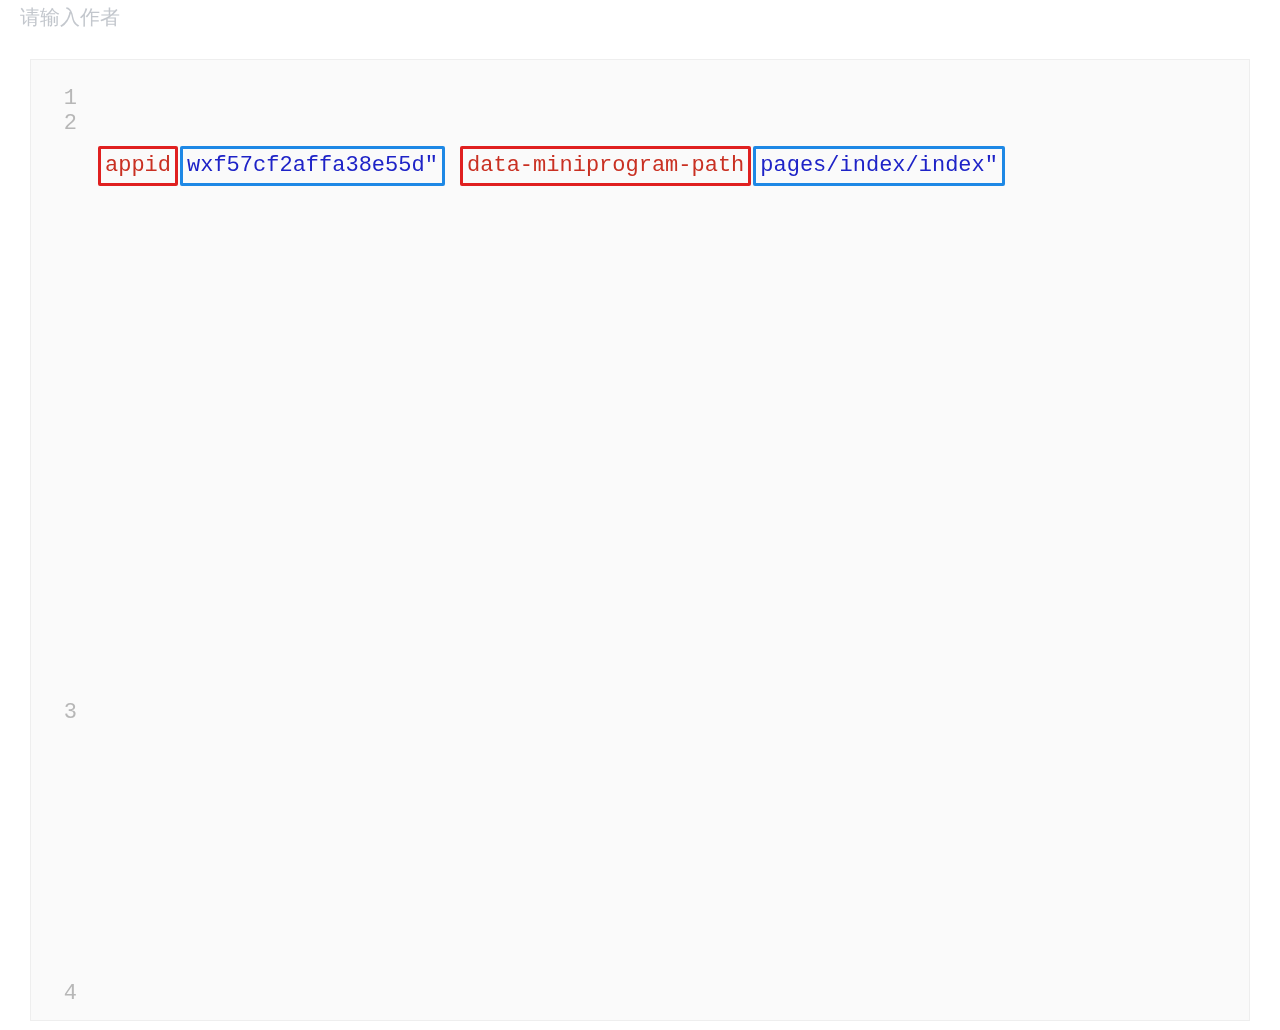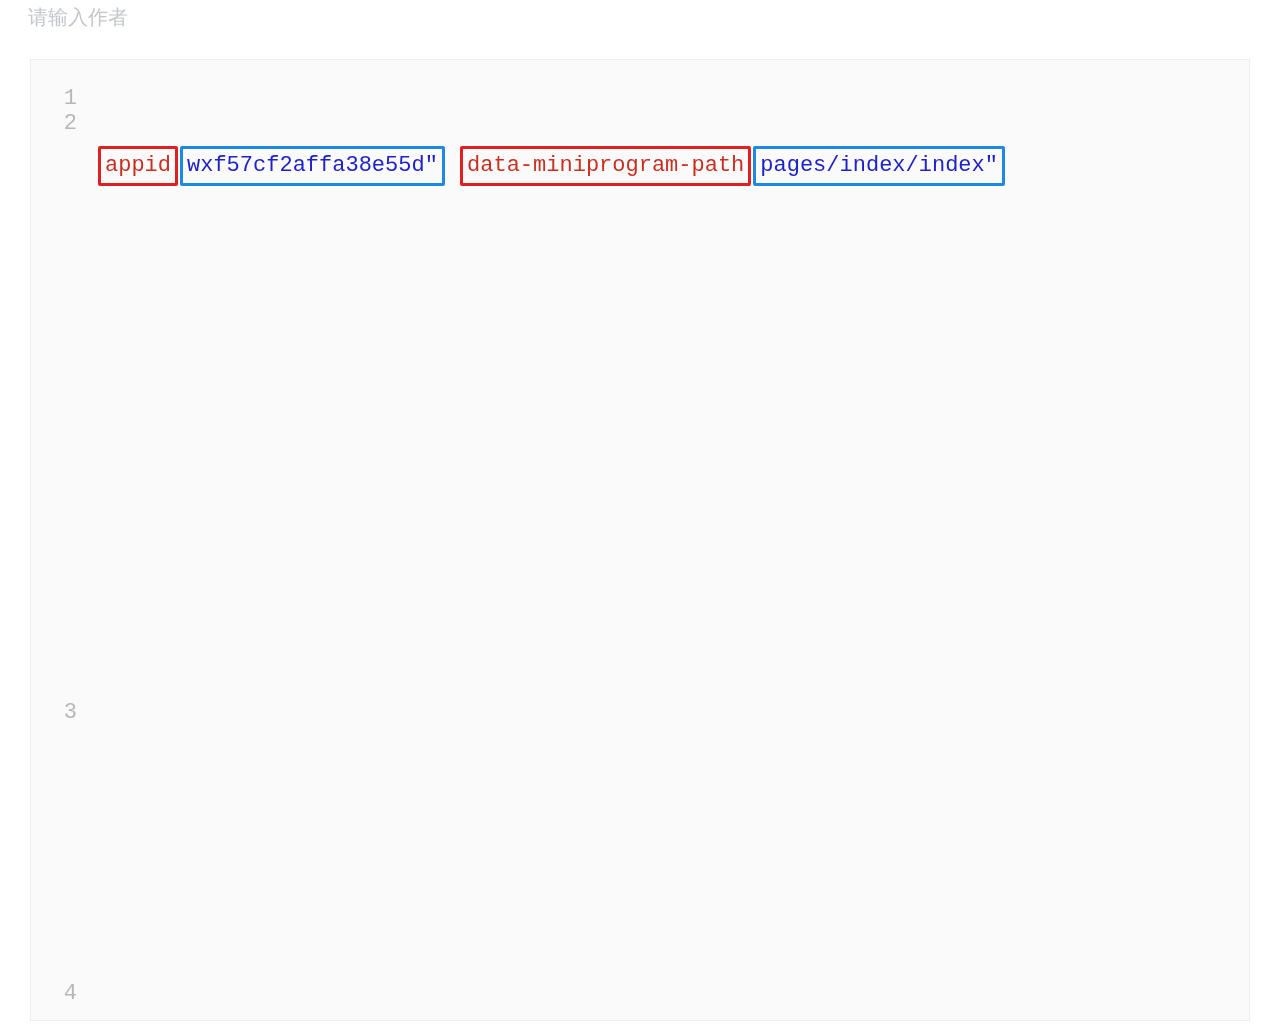--- a/index.html
+++ b/index.html
@@ -1,18 +1,18 @@
 <!DOCTYPE html>
 <html><head>
 <meta charset="utf-8">
 <style>
   html, body { margin:0; padding:0; background:#fff; }
   body { width:1280px; font-family: "Microsoft YaHei", "PingFang SC", Arial, sans-serif; }
 
-  .topbar { padding:4px 28px; color:#c3c7cd; font-size:20px; }
+  .topbar { padding:4px 20px; color:#c3c7cd; font-size:20px; }
 
   .editor {
     margin:24px 30px 0 30px;
     background:#fafafa;
     border:1px solid #eee;
     position:relative;
     height:960px;
     display:flex;
   }
   .gutter {

